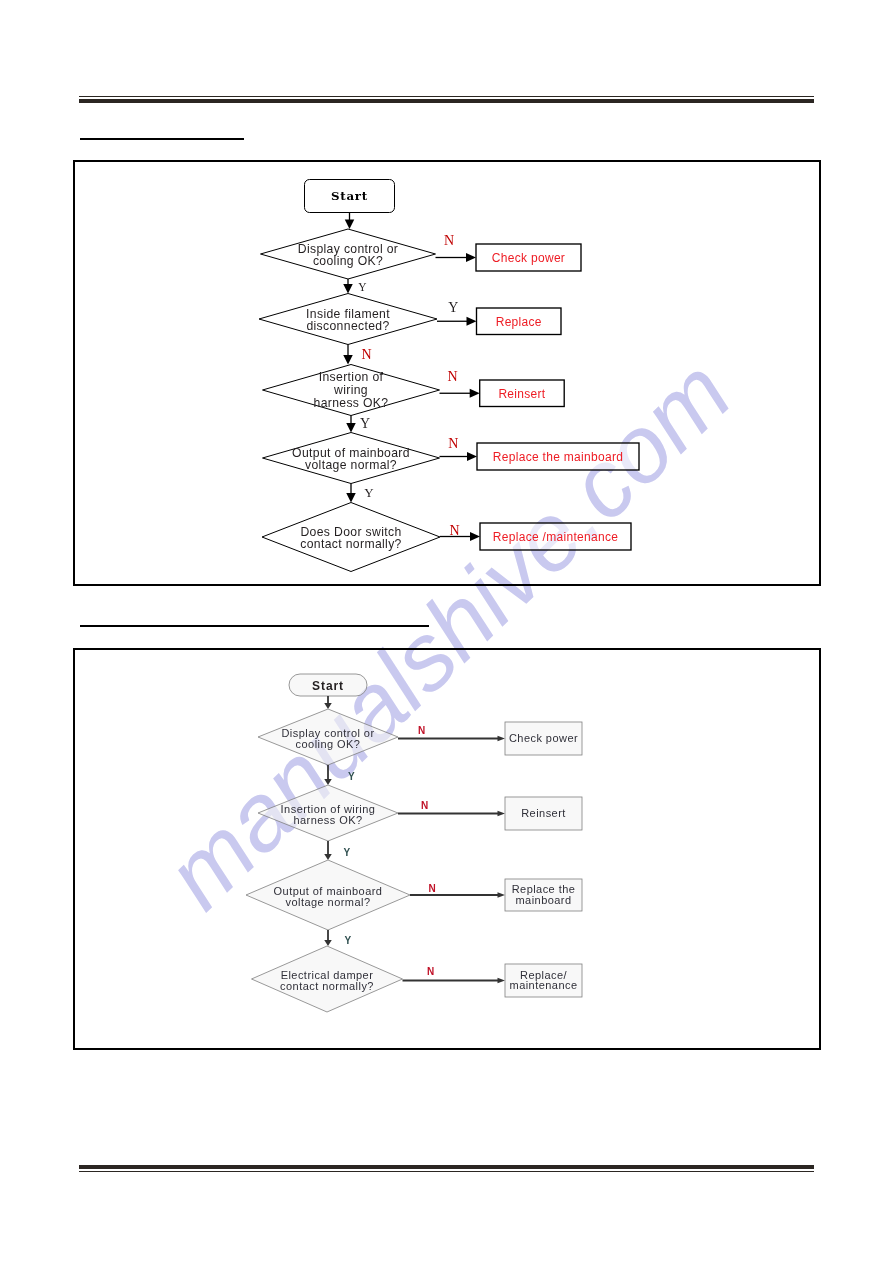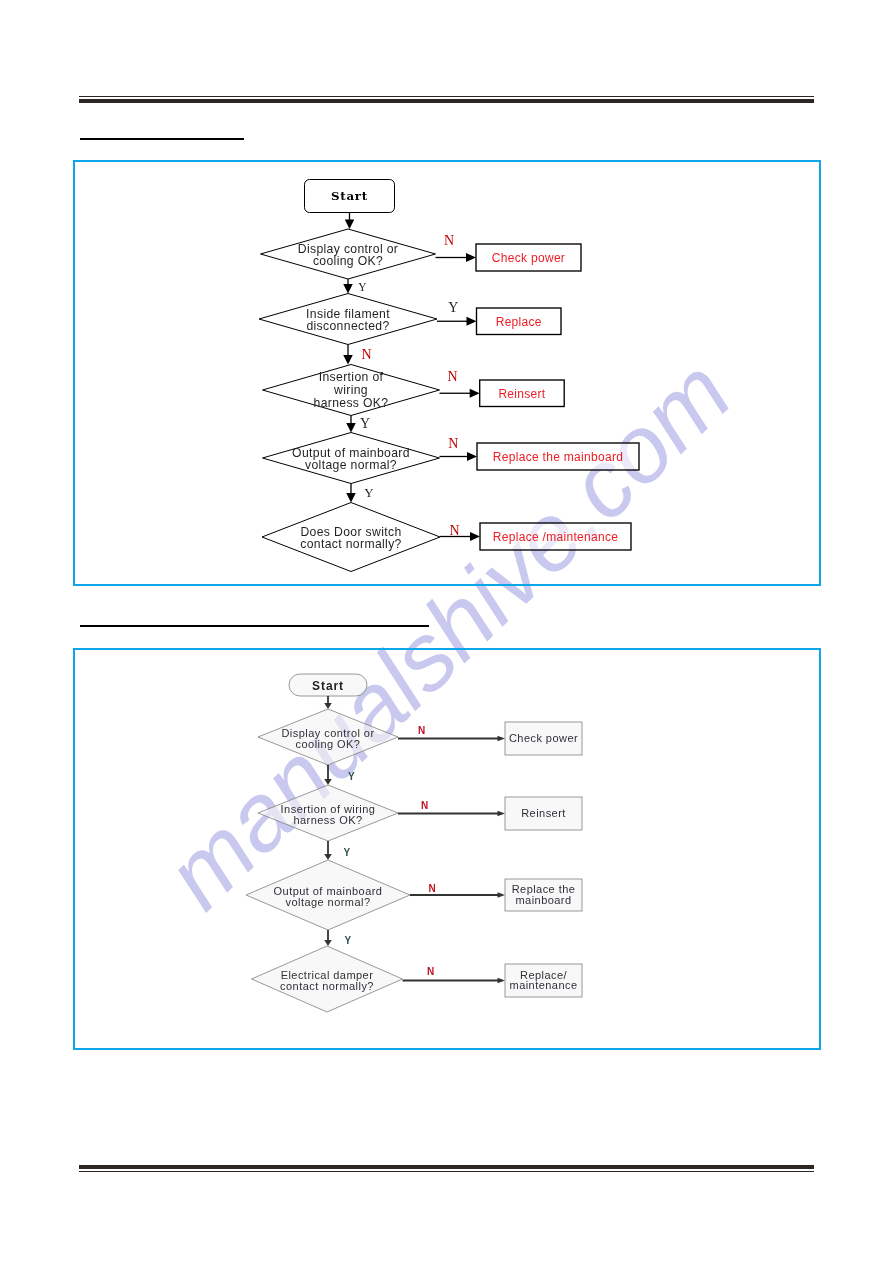--- a/index.html
+++ b/index.html
@@ -12,21 +12,21 @@
   .rule{position:absolute;left:79px;width:735px;}
   .rule .thin{height:1px;background:#2b2622;}
   .rule .thick{height:4px;background:#2b2622;}
   .rule .gap{height:2px;}
   #header-rule{top:96px;}
   #footer-rule{top:1165px;}
 
   .section-underline{position:absolute;height:2px;background:#000000;}
 
   
-  .frame{position:absolute;border:2px solid #0ea5e9;background:transparent;}
+  .frame{position:absolute;border:2px solid #000000;background:transparent;}
 
   
   #watermark{position:absolute;left:0px;top:0px;width:893px;height:1263px;
              pointer-events:none;}
 
   svg{display:block;}
 </style>
 </head>
 <body>
 

